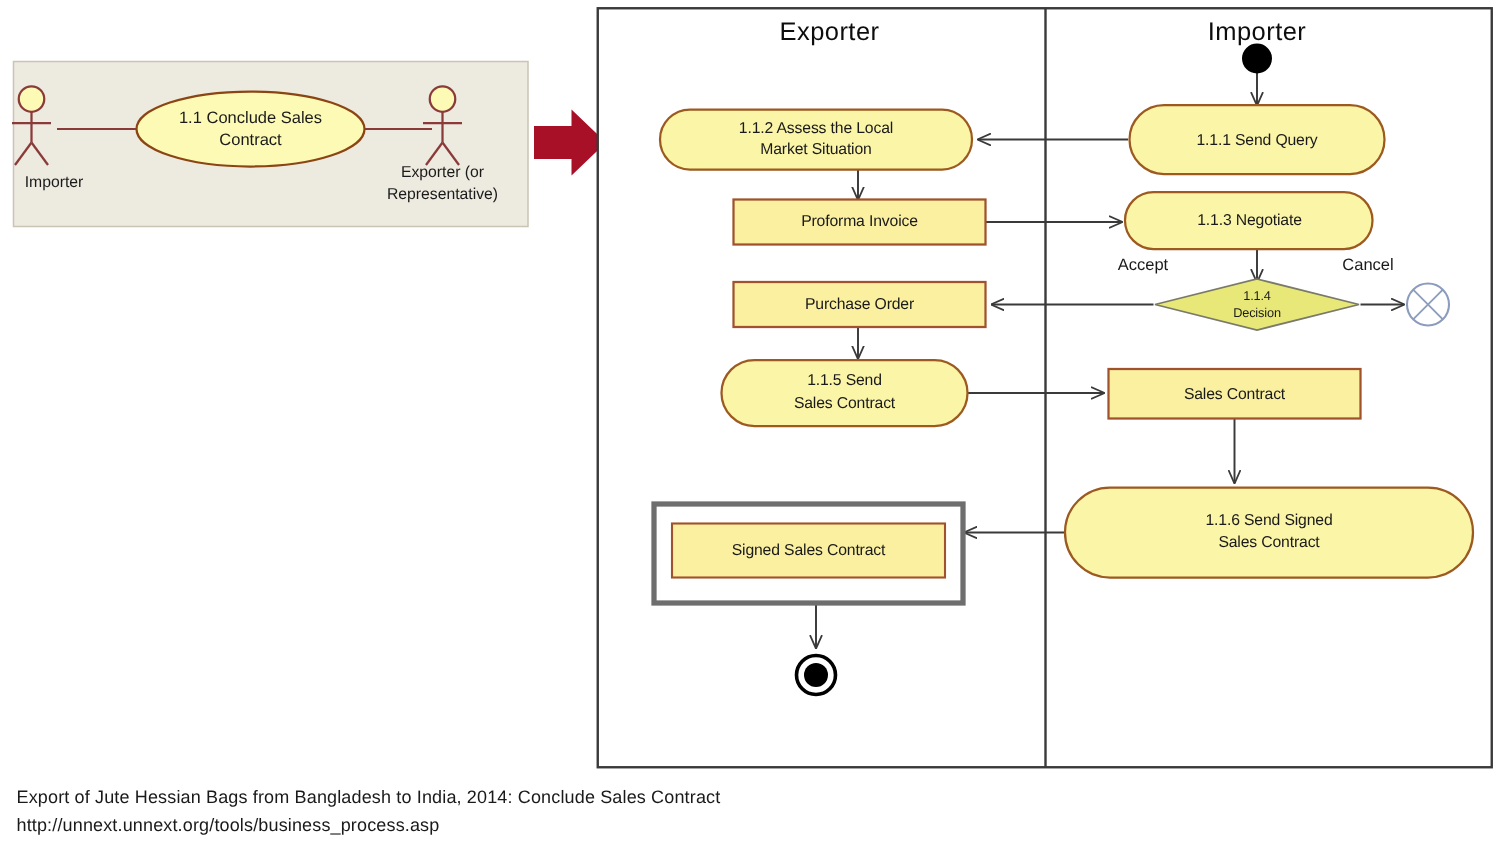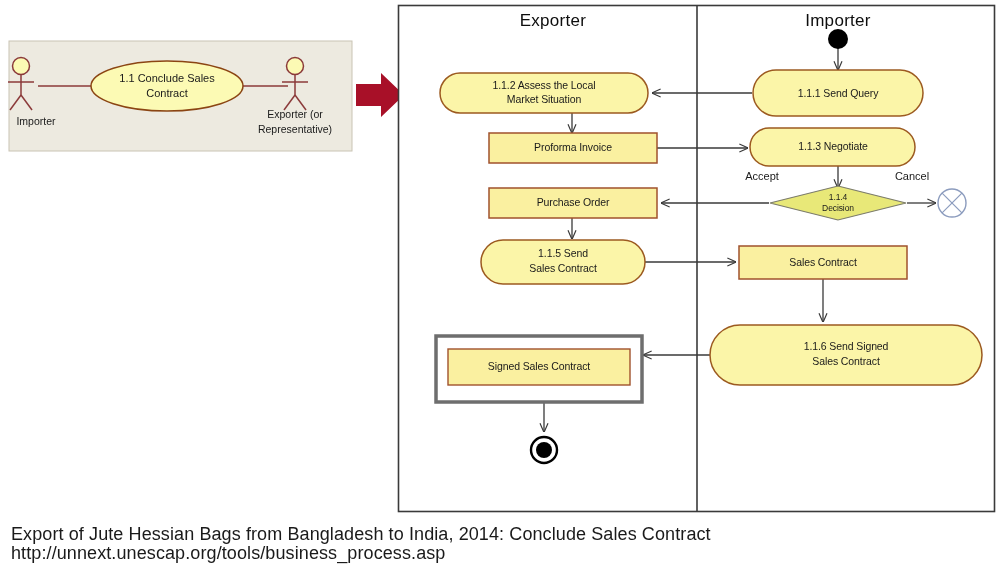--- a/index.html
+++ b/index.html
@@ -64,21 +64,21 @@
     font-family: "Liberation Sans", sans-serif;
     font-size: 11px;
     fill: #1a1a1a;
     text-anchor: middle;
     dominant-baseline: middle;
   }
   .caption {
     position: absolute;
     left: 11px;
     font-family: "Liberation Sans", sans-serif;
-    font-size: 18px;
+    font-size: 12px;
     color: #1a1a1a;
     white-space: nowrap;
     letter-spacing: 0.1px;
   }
   #caption-line-1 { top: 524px; }
   #caption-line-2 { top: 543px; }
 </style>
 </head>
 <body>
 
@@ -228,15 +228,15 @@
       </g>
 
       <g>
         <circle cx="544" cy="450" r="13" fill="#ffffff" stroke="#000000" stroke-width="2.4"></circle>
         <circle cx="544" cy="450" r="8" fill="#000000"></circle>
       </g>
     </g>
   </svg>
 
   <div class="caption" id="caption-line-1">Export of Jute Hessian Bags from Bangladesh to India, 2014: Conclude Sales Contract</div>
-  <div class="caption" id="caption-line-2">http://unnext.unescap.org/tools/business_process.asp</div>
+  <div class="caption" id="caption-line-2">http://unnext.unnext.org/tools/business_process.asp</div>
 
 </div>
 
 </body></html>

